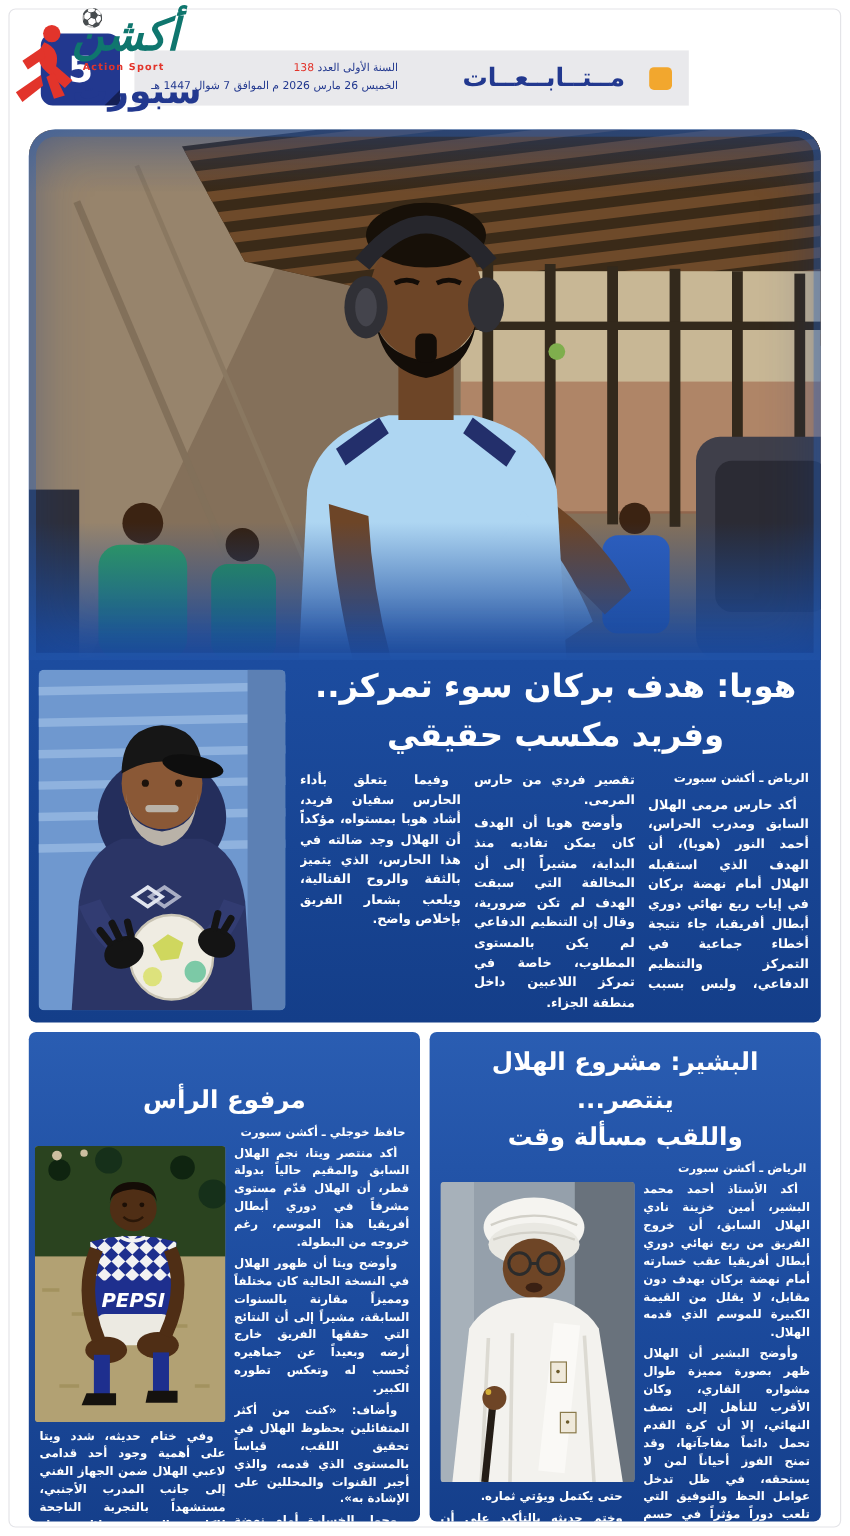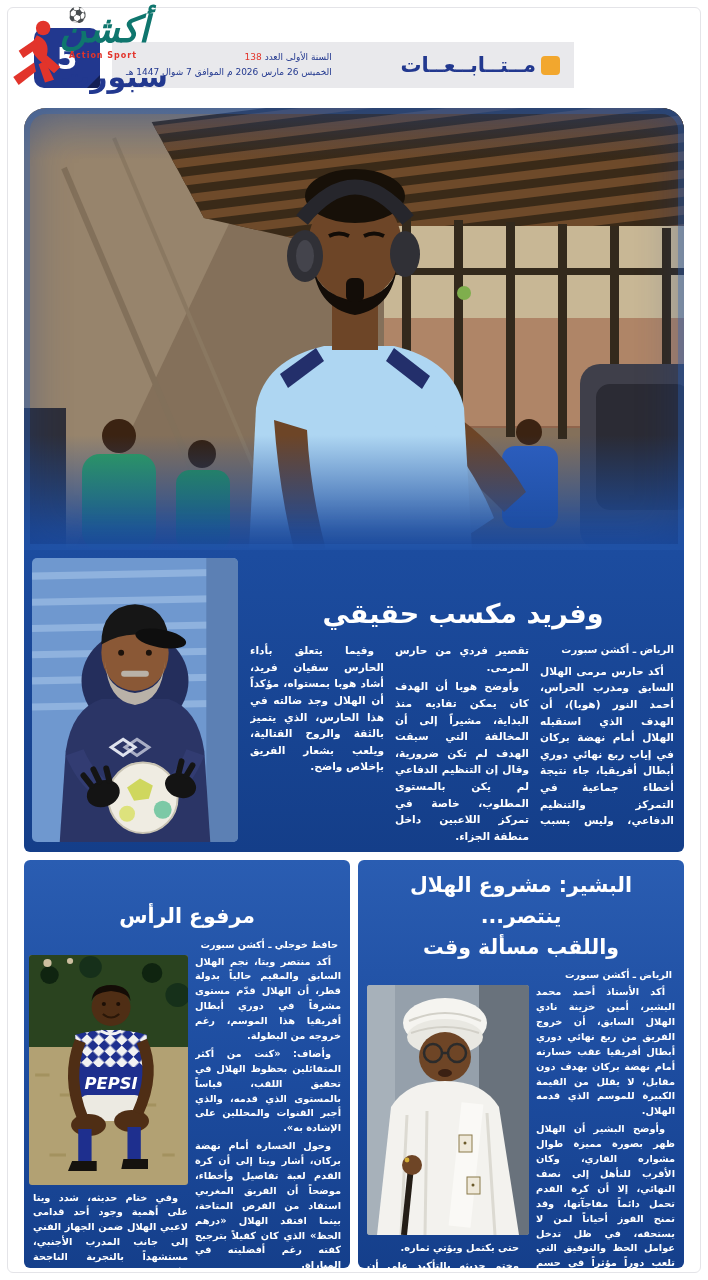--- a/index.html
+++ b/index.html
@@ -8,21 +8,21 @@
   .page-frame { position:absolute; inset:7px; border:1px solid #e4e4e8; border-radius:6px; pointer-events:none; }
 
   
   .page-num { position:absolute; left:34px; top:28px; width:66px; height:60px; background:#22388f;
               border-radius:10px 10px 4px 10px; color:#fff; font-size:30px; font-weight:bold;
               display:flex; align-items:center; justify-content:center; }
   .page-num::after { content:""; position:absolute; right:0; bottom:0; width:0; height:0;
               border-left:13px solid transparent; border-bottom:13px solid #141f55; border-radius:0 0 4px 0; }
   .header-bar { position:absolute; left:112px; top:42px; width:462px; height:46px; background:#e9e9ec;
               display:flex; direction:rtl; align-items:center; justify-content:space-between; padding:0 14px; }
-  .section-group { display:flex; align-items:center; gap:5px;justify-content:space-between; }
+  .section-group { display:flex; align-items:center; gap:20px;justify-content:space-between; }
   .accent-square { width:19px; height:19px; border-radius:4px; background:#f2a72e; display:inline-block; }
   .section-title { font-size:21px; font-weight:bold; color:#22388f; letter-spacing:0.5px; }
   .date-group { text-align:right; color:#22388f; font-size:9px; font-weight:normal; line-height:1.7; direction:rtl; }
   .date-group .red { color:#e2342b; }
 
   .logo { position:absolute; left:4px; right:auto; top:10px; width:142px; height:94px; direction:ltr; }
   .page .logo { left:auto; right:562px; } 
   .logo { right:auto; left:562px; }
   .logo-player { position:absolute; left:2px; top:6px; width:58px; height:82px; }
   .logo-text { position:absolute; left:56px; top:0; width:86px; text-align:center; }
@@ -178,21 +178,21 @@
           <path d="M305 128 q10 -5 20 0" stroke="#120c07" stroke-width="4" fill="none"></path>
           <path d="M340 128 q10 -5 20 0" stroke="#120c07" stroke-width="4" fill="none"></path>
           <path d="M278 112 Q331 46 384 112" stroke="#26262c" stroke-width="15" fill="none"></path>
           <ellipse cx="281" cy="148" rx="18" ry="26" fill="#303036"></ellipse>
           <ellipse cx="381" cy="146" rx="15" ry="23" fill="#303036"></ellipse>
           <ellipse cx="281" cy="148" rx="9" ry="16" fill="#44444c"></ellipse>
         </g>
       </svg>
     </div>
     <h1 class="houba-headline">
-      <br>
+      <span>هوبا: هدف بركان سوء تمركز..</span><br>
       <span>وفريد مكسب حقيقي</span>
     </h1>
     <div class="coach-photo">
       <svg viewBox="0 0 208 282" preserveAspectRatio="none">
         <rect width="208" height="282" fill="#6f98cf"></rect>
         <g stroke="#8fb2de" stroke-width="7">
           <line x1="0" y1="18" x2="208" y2="14"></line>
             <line x1="0" y1="44" x2="208" y2="40"></line>
           <line x1="0" y1="70" x2="208" y2="66"></line>
             <line x1="0" y1="96" x2="208" y2="92"></line>
@@ -289,20 +289,21 @@
 
     <article class="sub-article wita">
       <h2 class="sub-headline">
         <br>
         <span>مرفوع الرأس</span>
       </h2>
       <div class="sub-byline">حافظ خوجلي ـ أكشن سبورت</div>
       <div class="sub-content">
         <div class="sub-text">
             <p class="para">أكد منتصر ويتا، نجم الهلال السابق والمقيم حالياً بدولة قطر، أن الهلال قدّم مستوى مشرفاً في دوري أبطال أفريقيا هذا الموسم، رغم خروجه من البطولة.</p>
+            <p class="para">وأوضح ويتا أن ظهور الهلال في النسخة الحالية كان مختلفاً ومميزاً مقارنة بالسنوات السابقة، مشيراً إلى أن النتائج التي حققها الفريق خارج أرضه وبعيداً عن جماهيره تُحسب له وتعكس تطوره الكبير.</p>
             <p class="para">وأضاف: «كنت من أكثر المتفائلين بحظوظ الهلال في تحقيق اللقب، قياساً بالمستوى الذي قدمه، والذي أجبر القنوات والمحللين على الإشادة به».</p>
             <p class="para">وحول الخسارة أمام نهضة بركان، أشار ويتا إلى أن كرة القدم لعبة تفاصيل وأخطاء، موضحاً أن الفريق المغربي استفاد من الفرص المتاحة، بينما افتقد الهلال «درهم الحظ» الذي كان كفيلاً بترجيح كفته رغم أفضليته في المباراة.</p>
           </div>
         <div class="sub-media">
           <div class="sub-photo">
             <svg viewBox="0 0 155 230" preserveAspectRatio="none">
               <defs>
                 <pattern id="chk" width="16" height="16" patternUnits="userSpaceOnUse" patternTransform="rotate(45)">
                   <rect width="16" height="16" fill="#1e2f8e"></rect>
                   <rect width="8" height="8" fill="#f2f2f2"></rect>

